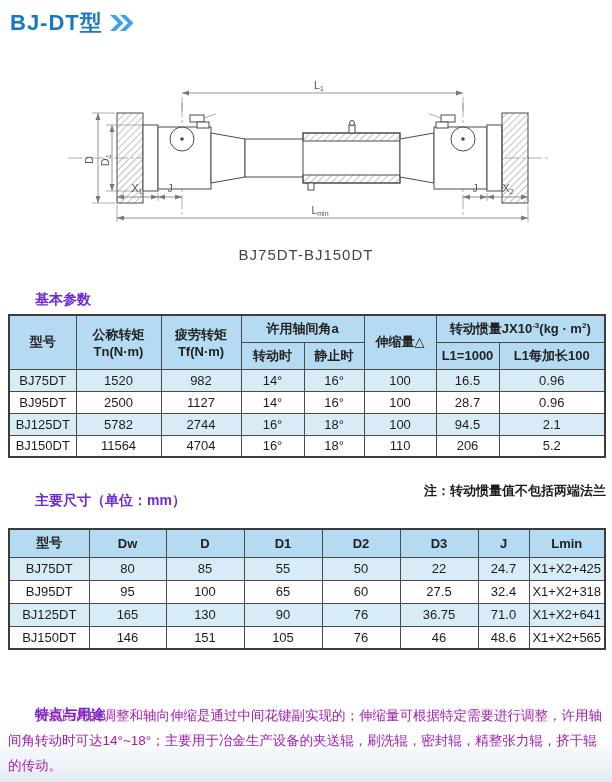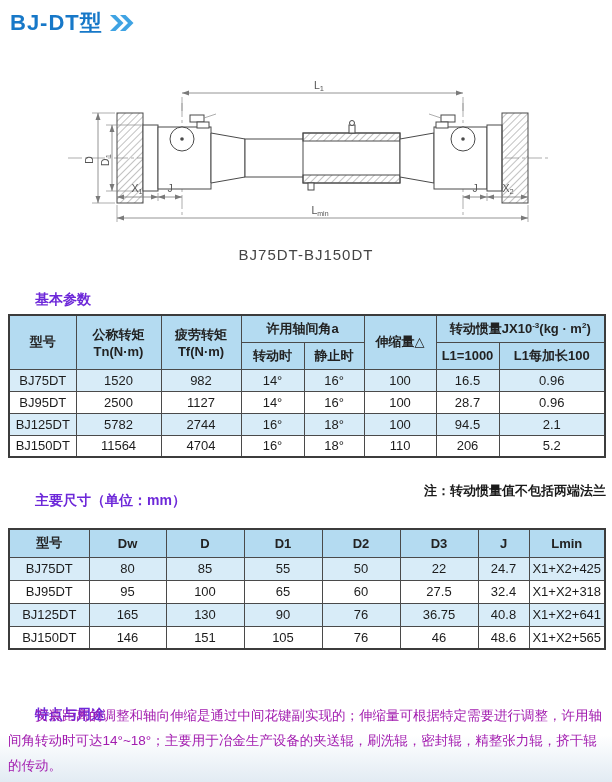--- a/index.html
+++ b/index.html
@@ -264,21 +264,21 @@
       <td>32.4</td>
       <td>X1+X2+318</td>
     </tr>
     <tr>
       <td>BJ125DT</td>
       <td>165</td>
       <td>130</td>
       <td>90</td>
       <td>76</td>
       <td>36.75</td>
-      <td>40.8</td>
+      <td>71.0</td>
       <td>X1+X2+641</td>
     </tr>
     <tr>
       <td>BJ150DT</td>
       <td>146</td>
       <td>151</td>
       <td>105</td>
       <td>76</td>
       <td>46</td>
       <td>48.6</td>

